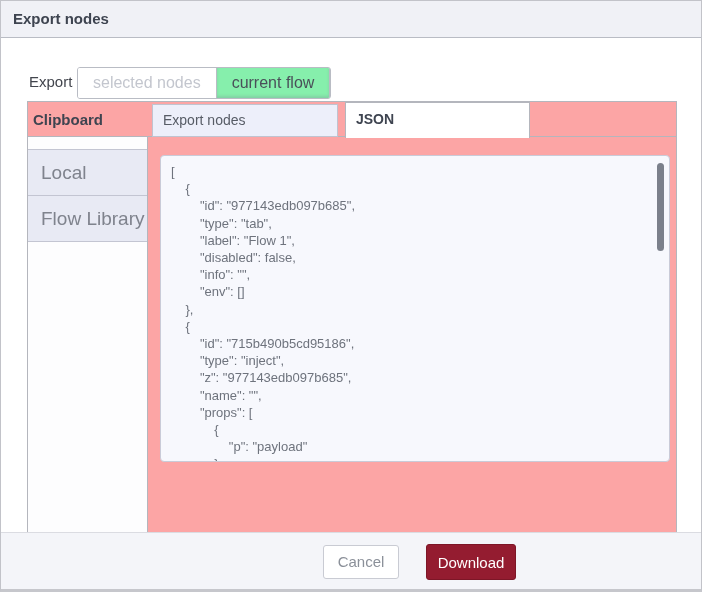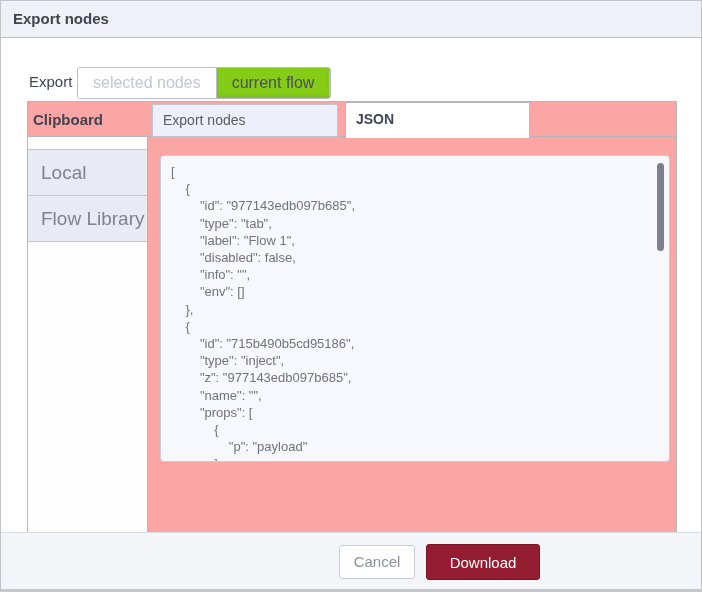--- a/index.html
+++ b/index.html
@@ -37,21 +37,21 @@
     border: 1px solid #b9bcc4; border-radius: 3px;
     background: #ffffff; overflow: hidden;
   }
   .scope-btn {
     font-size: 16px; line-height: 30px; padding: 0 15px;
     color: #4a4f59; background: #ffffff; cursor: pointer;
     white-space: nowrap;
   }
   .scope-btn.disabled { color: #c3c6ce; }
   .scope-btn.selected {
-    background: #84cc16;
+    background: #86efac;
     border-left: 1px solid #b9bcc4; border-right: 1px solid #b9bcc4;
     box-shadow: inset 0 -2px 3px rgba(120,120,140,0.25);
   }
 
   
   .main-box {
     position: absolute; left: 26px; top: 100px; width: 650px; height: 502px;
     border: 1px solid #b4b6bd; background: #fca5a5;
   }
   .tabbar {
@@ -116,28 +116,28 @@
   .fmt-btn.plain { background: #fafafc; border: 1px solid #c6c8d2; border-right: none; }
   .fmt-btn.pressed { background: #d8dae4; border: 1px solid #c6c8d2; }
 
   
   .dlg-footer {
     position: absolute; left: 0; top: 531px; width: 100%; height: 58px;
     background: #f4f5f9; border-top: 1px solid #dbdce2;
   }
   .btn { position: absolute; border-radius: 3px; font-size: 15px; text-align: center; cursor: pointer; }
   .btn-cancel {
-    left: 338px; top: 12px; width: 76px; height: 34px; line-height: 32px;
+    left: 322px; top: 12px; width: 76px; height: 34px; line-height: 32px;
     background: #ffffff; border: 1px solid #c9cbd3; color: #8b9099;
   }
   .btn-red {
     top: 11px; height: 36px; line-height: 36px;
     background: #941c30; border: 1px solid #7d1627; color: #ffffff;
   }
-  .btn-download { left: 425px; width: 114px; }
+  .btn-download { left: 425px; width: 90px; }
   .btn-copy { left: 533px; width: 139px; }
 </style>
 </head>
 <body>
 
 <div class="dialog">
 
   <div class="dlg-header">Export nodes</div>
 
   <div class="export-label">Export</div>

